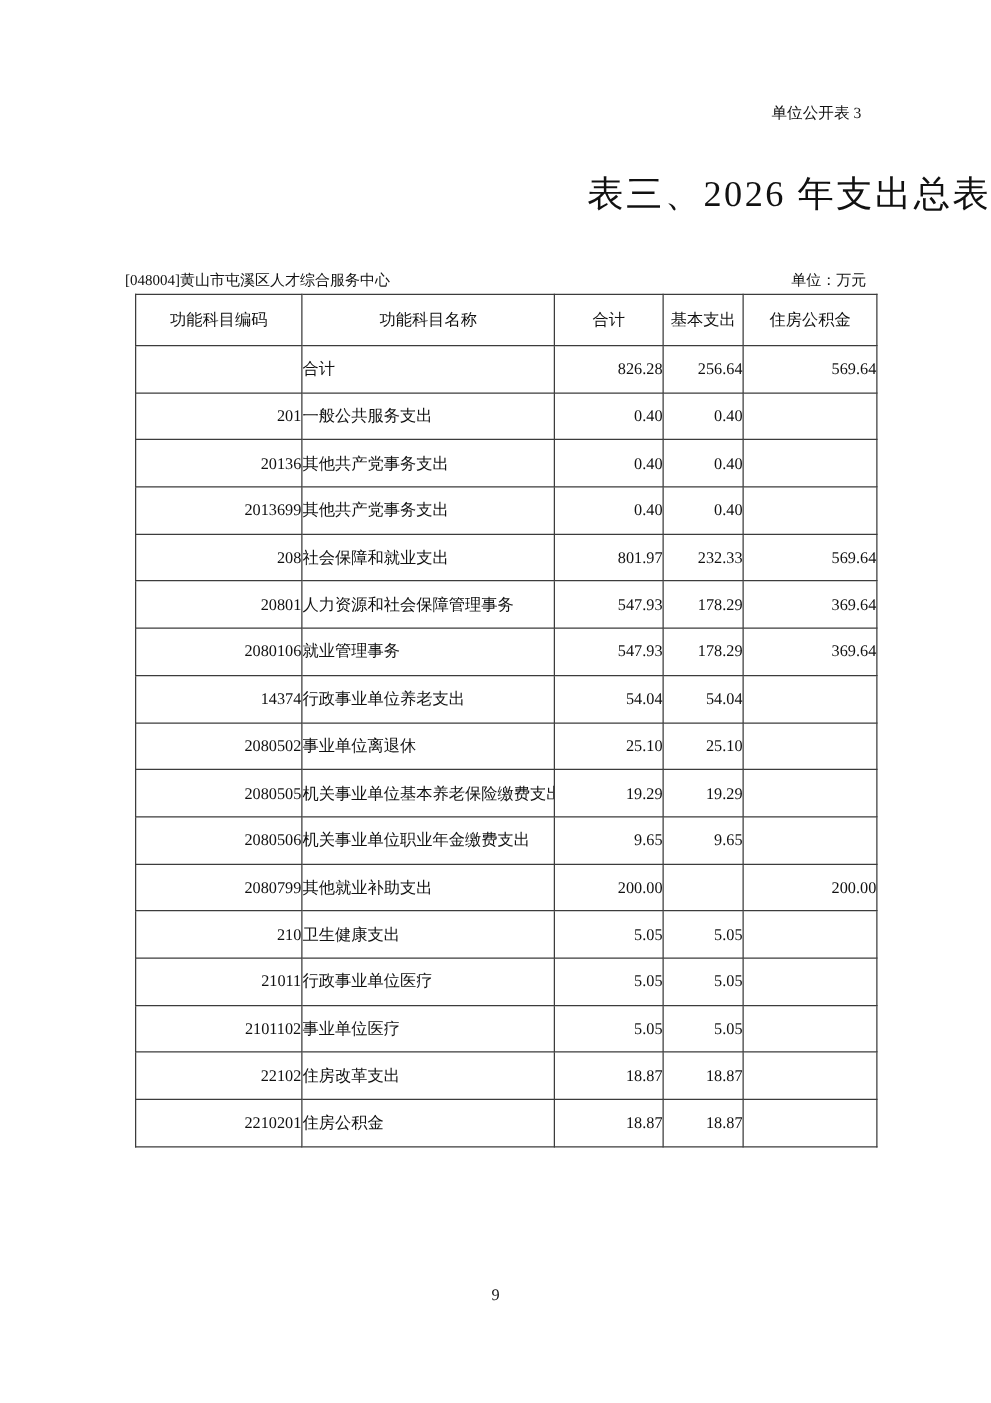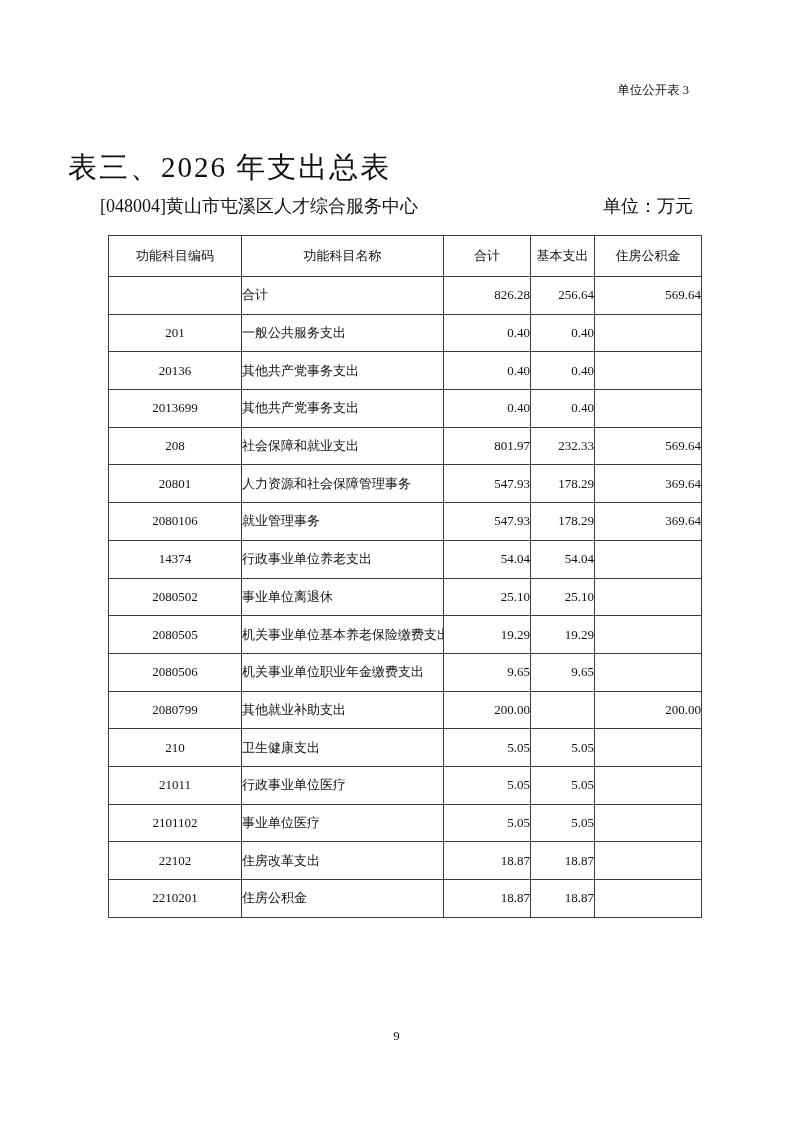--- a/index.html
+++ b/index.html
@@ -18,37 +18,37 @@
   }
   .corner-label {
     position: absolute;
     top: 82px;
     right: 104px;
     font-size: 12.5px;
     white-space: nowrap;
   }
   .doc-title {
     position: absolute;
-    top: 148px;
+    top: 136px;
     left: 68px;
     right: 0;
-    text-align: left;
+    text-align: right;
     font-size: 29px;
     letter-spacing: 2px;
     white-space: nowrap;
   }
   .meta-row {
     position: absolute;
-    top: 194px;
+    top: 216px;
     left: 100px;
     width: 593px;
     display: flex;
     justify-content: space-between;
     align-items: flex-end;
-    font-size: 18px;
+    font-size: 12px;
   }
   table.budget {
     position: absolute;
     top: 235px;
     left: 108px;
     width: 593px;
     border-collapse: collapse;
     table-layout: fixed;
     font-size: 13px;
   }
@@ -62,21 +62,21 @@
   }
   table.budget thead th {
     height: 40px;
     text-align: center;
     font-size: 13px;
   }
   table.budget tbody td {
     height: 36.7px;
   }
   td.cell-code {
-    text-align: center;
+    text-align: right;
     padding-left: 3px;
   }
   td.cell-name {
     text-align: left;
     padding-left: 5px;
   }
   td.cell-num {
     text-align: right;
     padding-right: 2px;
     margin-top: 32px;

